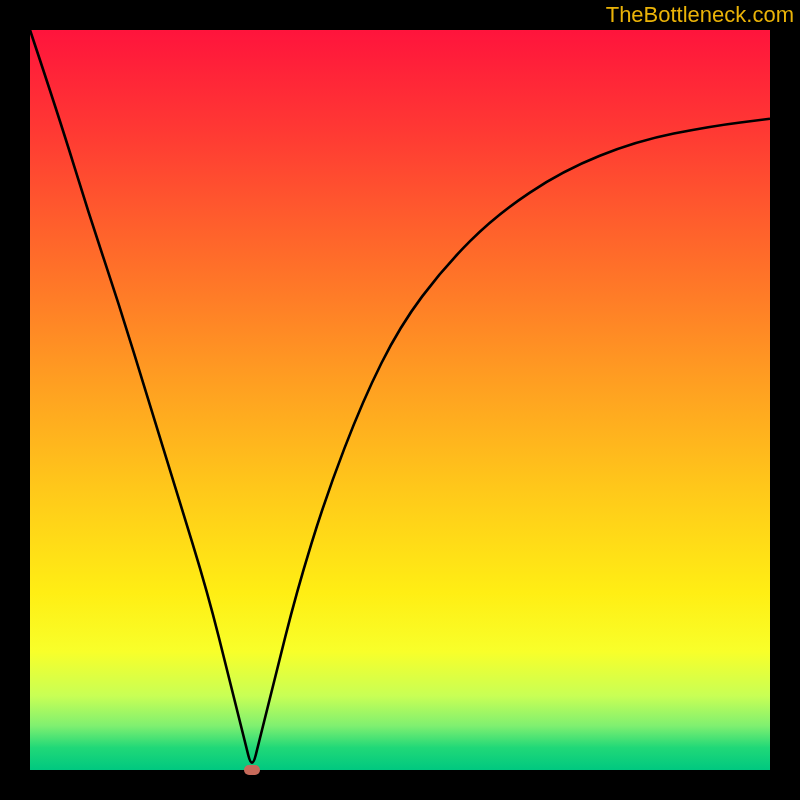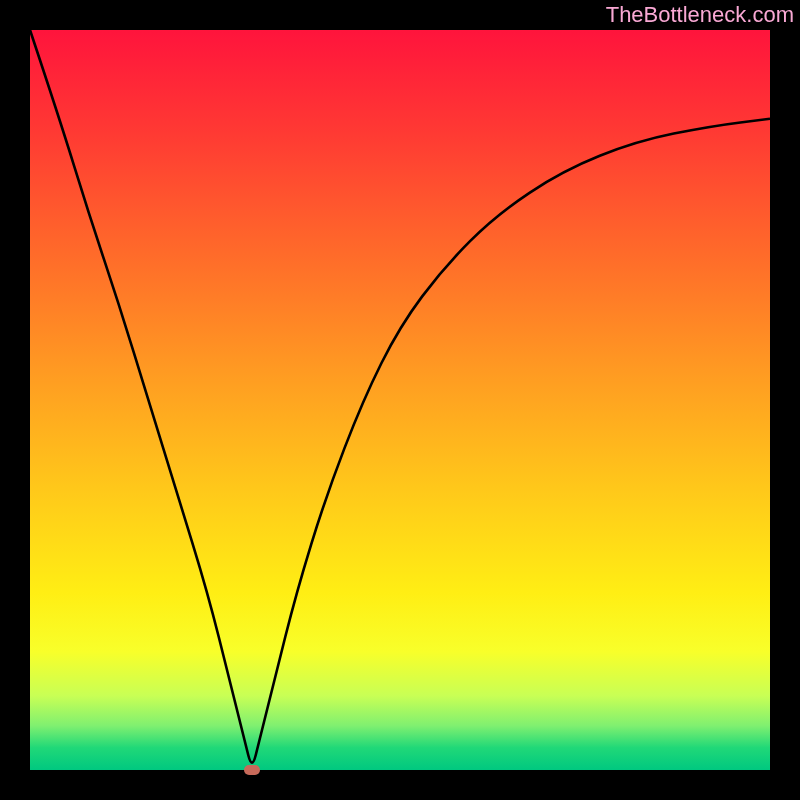--- a/index.html
+++ b/index.html
@@ -36,21 +36,21 @@
       #c8ff55 90%,
       #80f070 94%,
       #20d878 97%,
       #00c880 100%
     );
   }
   .watermark {
     position: absolute;
     top: 2px;
     right: 6px;
-    color: #f9a8d4;
+    color: #eab308;
     font-size: 22px;
     letter-spacing: 0;
     font-weight: 400;
     user-select: none;
   }
   svg.curve {
     position: absolute;
     left: 0;
     top: 0;
     width: 740px;

